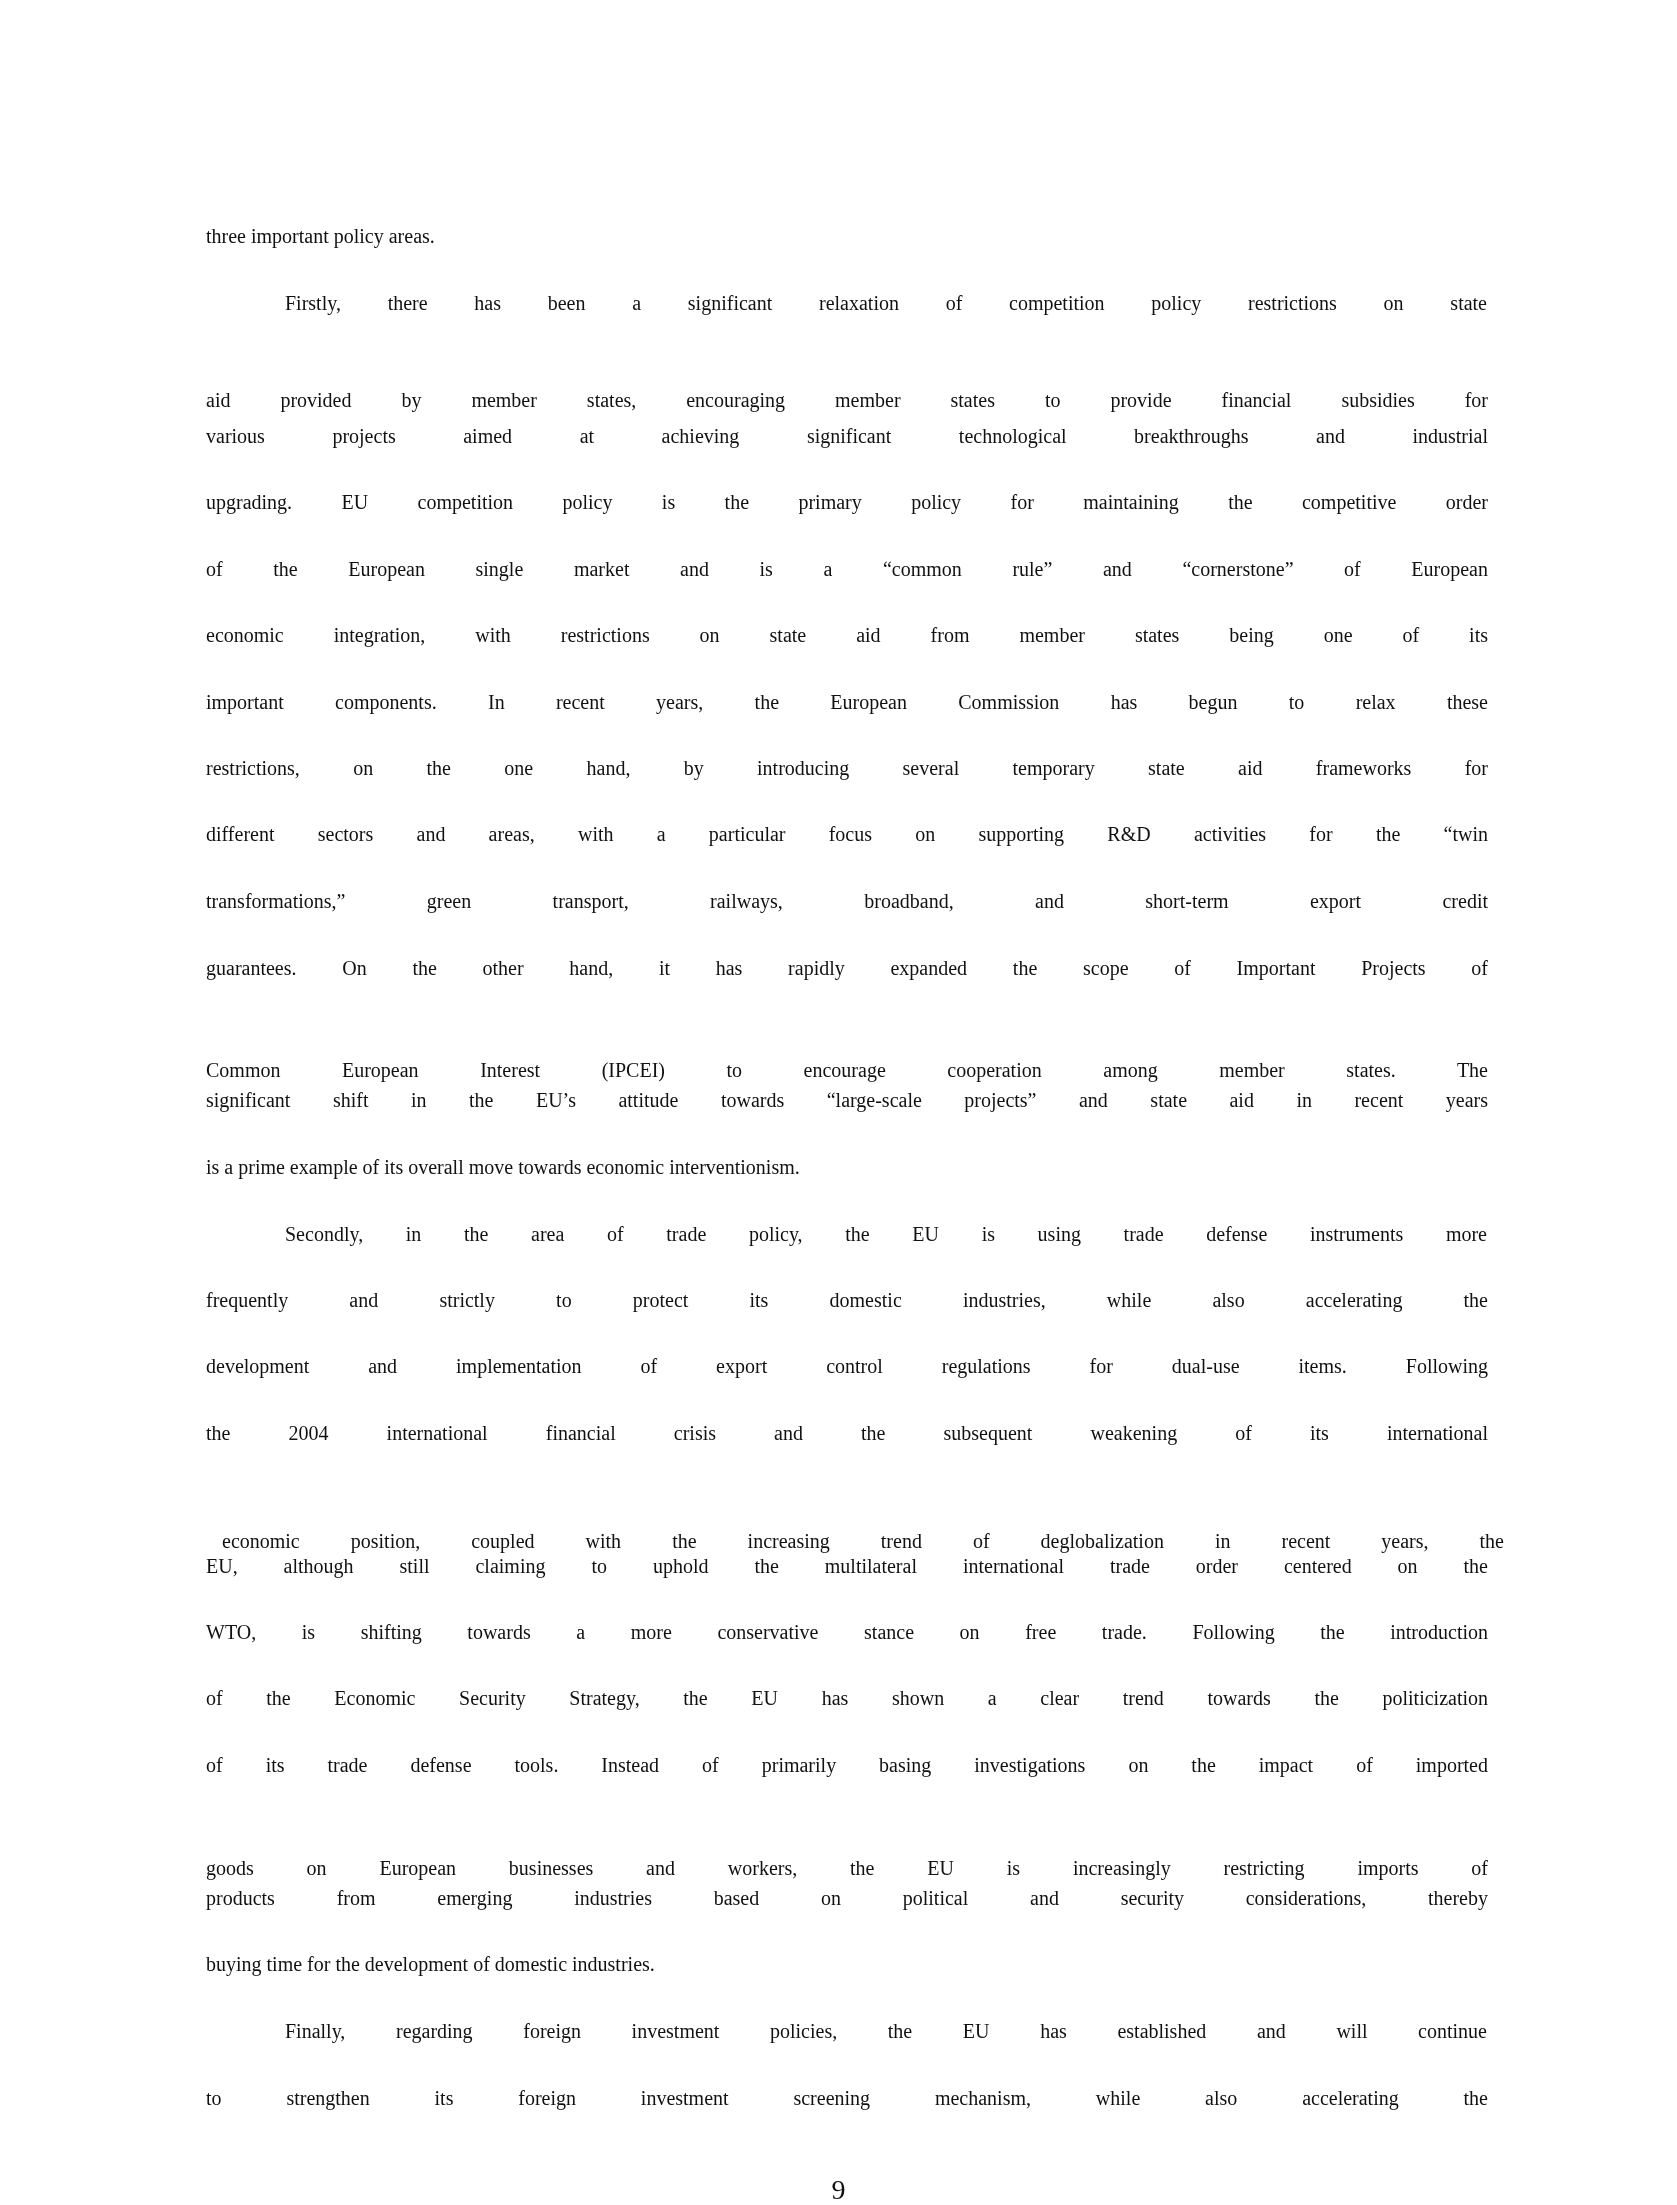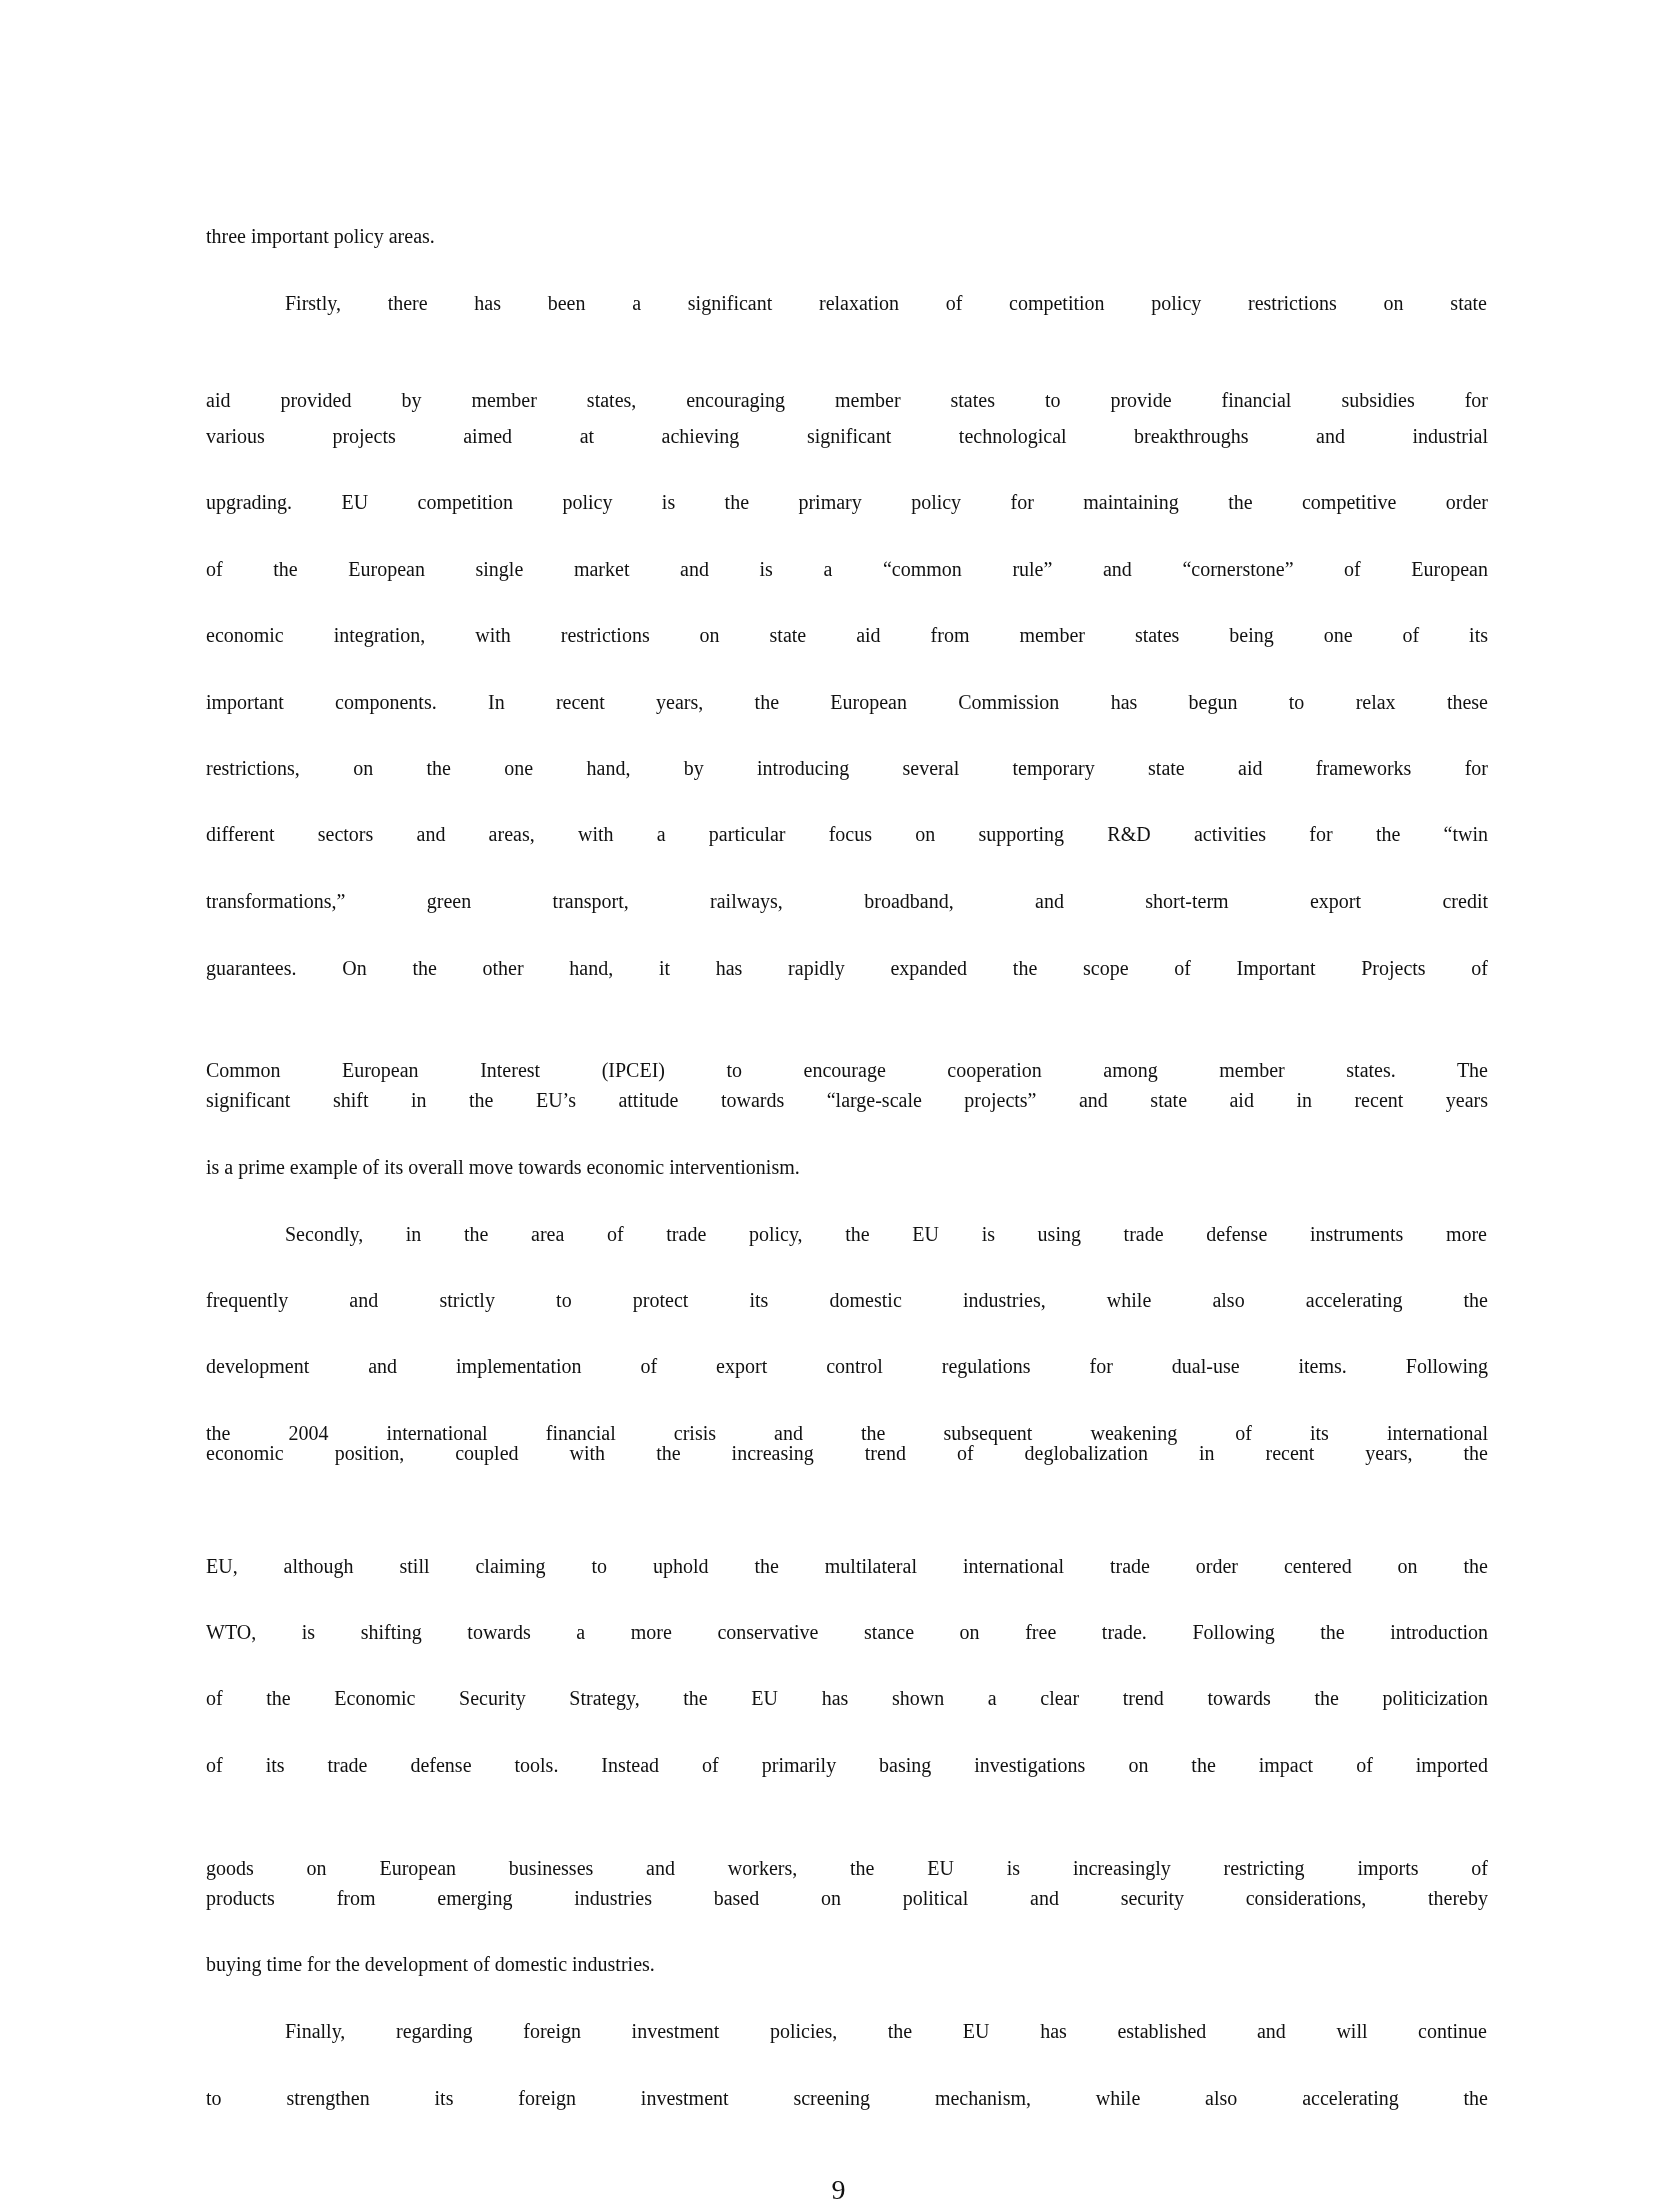--- a/index.html
+++ b/index.html
@@ -45,21 +45,21 @@
       <div class="line just" style="top: 812px;">different sectors and areas, with a particular focus on supporting R&amp;D activities for the “twin</div>
       <div class="line just" style="top: 879px;">transformations,” green transport, railways, broadband, and short-term export credit</div>
       <div class="line just" style="top: 946px;">guarantees. On the other hand, it has rapidly expanded the scope of Important Projects of</div>
       <div class="line just" style="top: 1012px; margin-top: 36px;">Common European Interest (IPCEI) to encourage cooperation among member states. The</div>
       <div class="line just" style="top: 1078px;">significant shift in the EU’s attitude towards “large-scale projects” and state aid in recent years</div>
       <div class="line" style="top: 1145px;">is a prime example of its overall move towards economic interventionism.</div>
       <div class="line just indent" style="top: 1212px;">Secondly, in the area of trade policy, the EU is using trade defense instruments more</div>
       <div class="line just" style="top: 1278px;">frequently and strictly to protect its domestic industries, while also accelerating the</div>
       <div class="line just" style="top: 1344px;">development and implementation of export control regulations for dual-use items. Following</div>
       <div class="line just" style="top: 1411px;">the 2004 international financial crisis and the subsequent weakening of its international</div>
-      <div class="line just" style="top: 1431px;">economic position, coupled with the increasing trend of deglobalization in recent years, the</div>
+      <div class="line just" style="top: 1519px; margin-left: 16px;">economic position, coupled with the increasing trend of deglobalization in recent years, the</div>
       <div class="line just" style="top: 1544px;">EU, although still claiming to uphold the multilateral international trade order centered on the</div>
       <div class="line just" style="top: 1610px;">WTO, is shifting towards a more conservative stance on free trade. Following the introduction</div>
       <div class="line just" style="top: 1676px;">of the Economic Security Strategy, the EU has shown a clear trend towards the politicization</div>
       <div class="line just" style="top: 1743px;">of its trade defense tools. Instead of primarily basing investigations on the impact of imported</div>
       <div class="line just" style="top: 1810px; margin-top: 36px;">goods on European businesses and workers, the EU is increasingly restricting imports of</div>
       <div class="line just" style="top: 1876px;">products from emerging industries based on political and security considerations, thereby</div>
       <div class="line" style="top: 1942px;">buying time for the development of domestic industries.</div>
       <div class="line just indent" style="top: 2009px;">Finally, regarding foreign investment policies, the EU has established and will continue</div>
       <div class="line just" style="top: 2076px;">to strengthen its foreign investment screening mechanism, while also accelerating the</div>
     </div>

